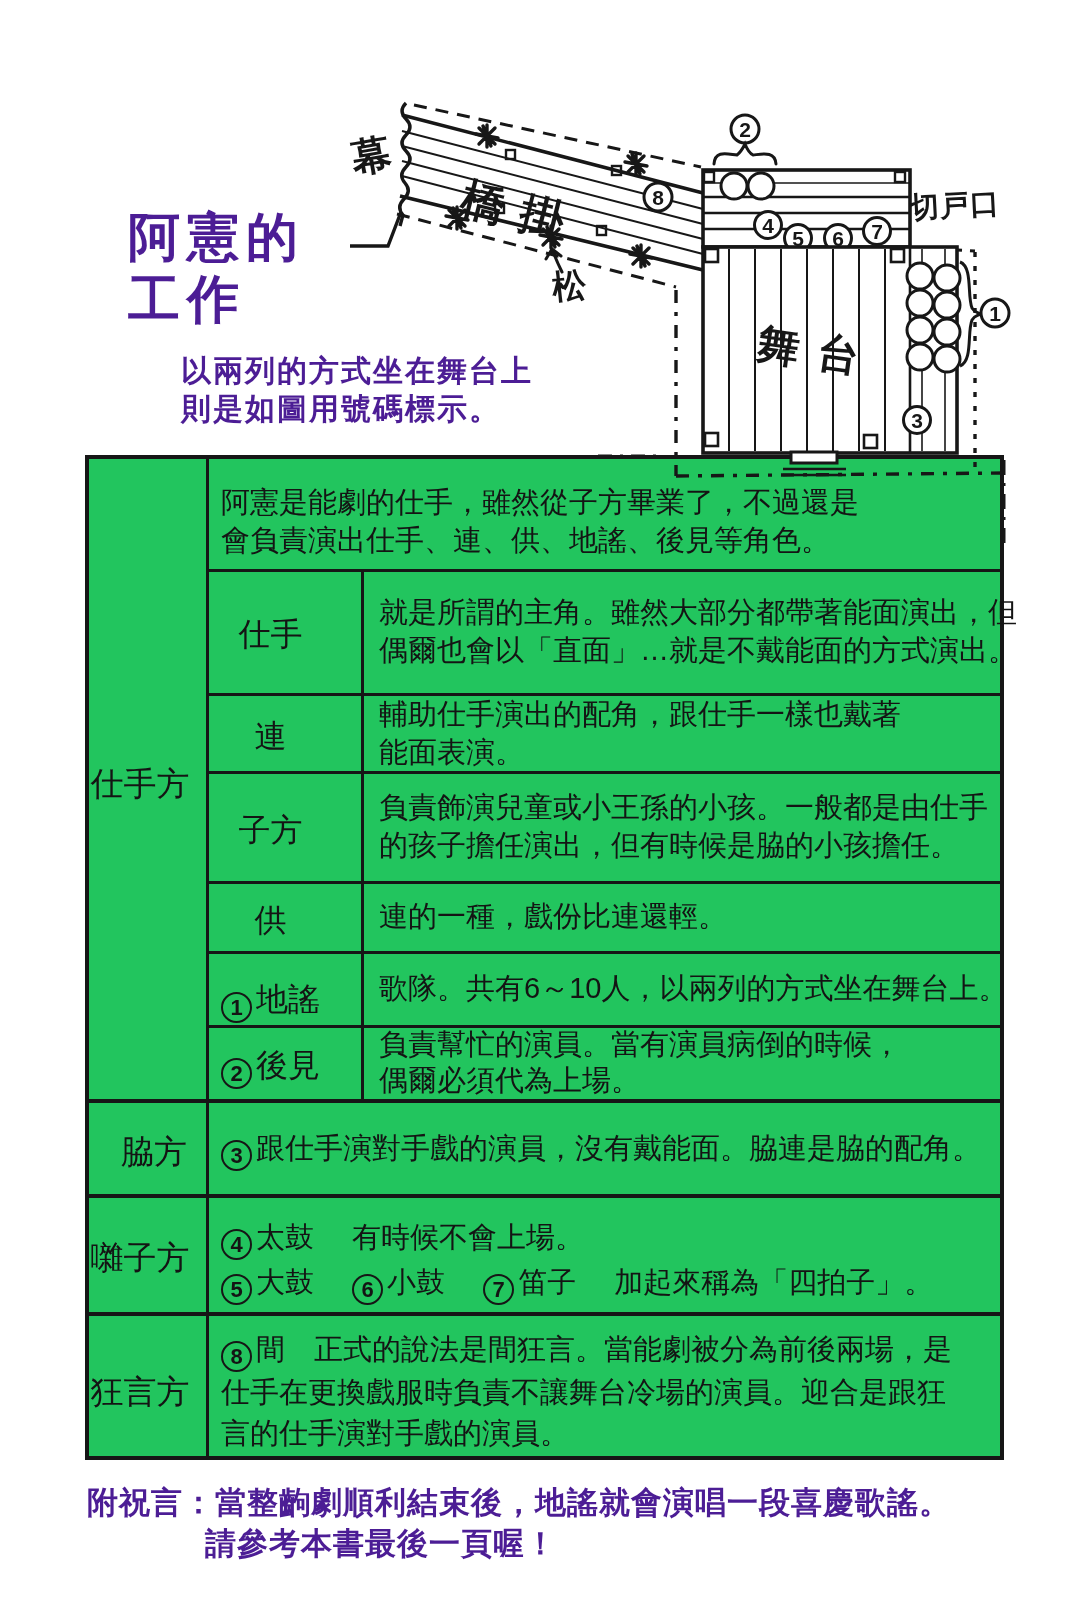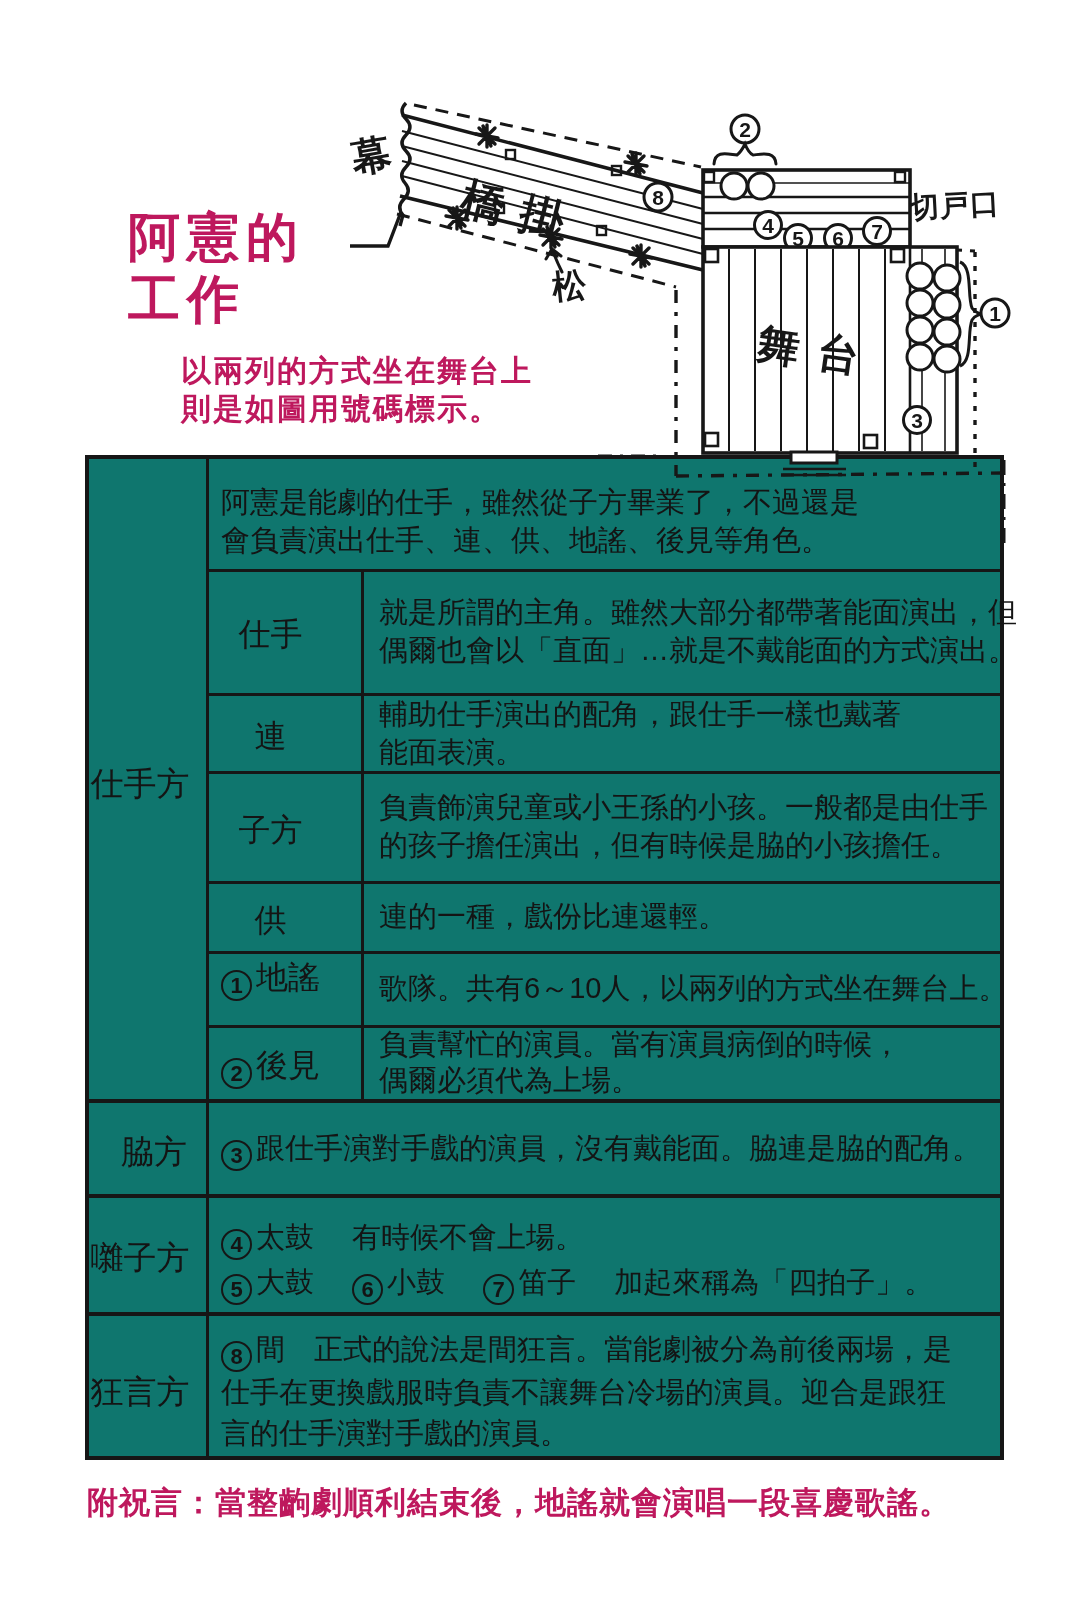--- a/index.html
+++ b/index.html
@@ -3,29 +3,29 @@
 <meta charset="utf-8">
 <style>
   html,body{margin:0;padding:0;background:#e8e8e8;}
   #page{
     position:relative;width:1066px;height:1600px;background:#ffffff;
     font-family:"Liberation Sans","DejaVu Sans",sans-serif;color:#141414;
     overflow:hidden;margin:0 auto;
   }
   .abs{position:absolute;}
   
-  .hand{font-weight:bold;color:#be185d;}
+  .hand{font-weight:bold;color:#4c1d95;}
   #title{left:128px;top:206px;font-size:52px;line-height:62px;letter-spacing:7px;}
   #subtitle{left:181px;top:352px;font-size:30px;line-height:38px;letter-spacing:2px;}
   #footnote{left:87px;top:1482px;font-size:31px;line-height:41px;letter-spacing:1px;}
   #footnote .indent{margin-left:118px;}
   
   #rtable{
     left:85px;top:455px;width:919px;height:1005px;
-    border:4px solid #161616;box-sizing:border-box;background:#0f766e;
+    border:4px solid #161616;box-sizing:border-box;background:#22c55e;
   }
   .hl{position:absolute;background:#161616;height:3px;}
   .hl.major{height:4px;}
   .vl{position:absolute;background:#161616;width:3px;}
   .cell{position:absolute;font-size:29px;line-height:38px;white-space:nowrap;}
   .glabel{position:absolute;left:0;width:102px;text-align:center;font-size:33px;}
   .sublabel{position:absolute;left:117px;width:129px;text-align:center;font-size:32px;}
   .desc{position:absolute;left:290px;font-size:29px;line-height:38px;white-space:nowrap;}
   .wide{left:132px;}
   .cn{
@@ -74,21 +74,21 @@
 
     <div class="glabel" style="top:303px;">仕手方</div>
     <div class="glabel" style="top:671px;padding-left:14px;">脇方</div>
     <div class="glabel" style="top:777px;">囃子方</div>
     <div class="glabel" style="top:911px;">狂言方</div>
 
     <div class="sublabel" style="top:154px;">仕手</div>
     <div class="sublabel" style="top:256px;">連</div>
     <div class="sublabel" style="top:350px;">子方</div>
     <div class="sublabel" style="top:440px;">供</div>
-    <div class="sublabel" style="top:497px;"><span class="cn">1</span><span>地謠</span></div>
+    <div class="sublabel" style="top:519px;"><span class="cn">1</span><span>地謠</span></div>
     <div class="sublabel" style="top:585px;"><span class="cn">2</span><span>後見</span></div>
 
     <div class="desc" style="top:134px;">
       <div>就是所謂的主角。雖然大部分都帶著能面演出，但</div>
       <div>偶爾也會以「直面」…就是不戴能面的方式演出。</div>
     </div>
     <div class="desc" style="top:329px;">
       <div>負責飾演兒童或小王孫的小孩。一般都是由仕手</div>
       <div>的孩子擔任演出，但有時候是脇的小孩擔任。</div>
     </div>
@@ -263,15 +263,16 @@
       <line class="ink" x1="676" y1="476" x2="1004" y2="473" stroke-width="3.4" stroke-dasharray="13 9 4 9"></line>
       <line class="ink" x1="598" y1="456" x2="664" y2="456" stroke-width="3" stroke-dasharray="14 8 3 8"></line>
       <line class="ink" x1="975" y1="252" x2="975" y2="470" stroke-width="3.4" stroke-dasharray="5 9"></line>
       <line class="ink" x1="957" y1="250" x2="975" y2="251" stroke-width="3" stroke-dasharray="5 8"></line>
       <line class="ink" x1="1004" y1="460" x2="1004" y2="545" stroke-width="3" stroke-dasharray="15 8 3 8"></line>
     </g>
   </svg>
 
   <div id="footnote" class="abs hand">
     <div>附祝言：當整齣劇順利結束後，地謠就會演唱一段喜慶歌謠。</div>
+    <div class="indent">請參考本書最後一頁喔！</div>
   </div>
 
 </div>
 
 </body></html>

